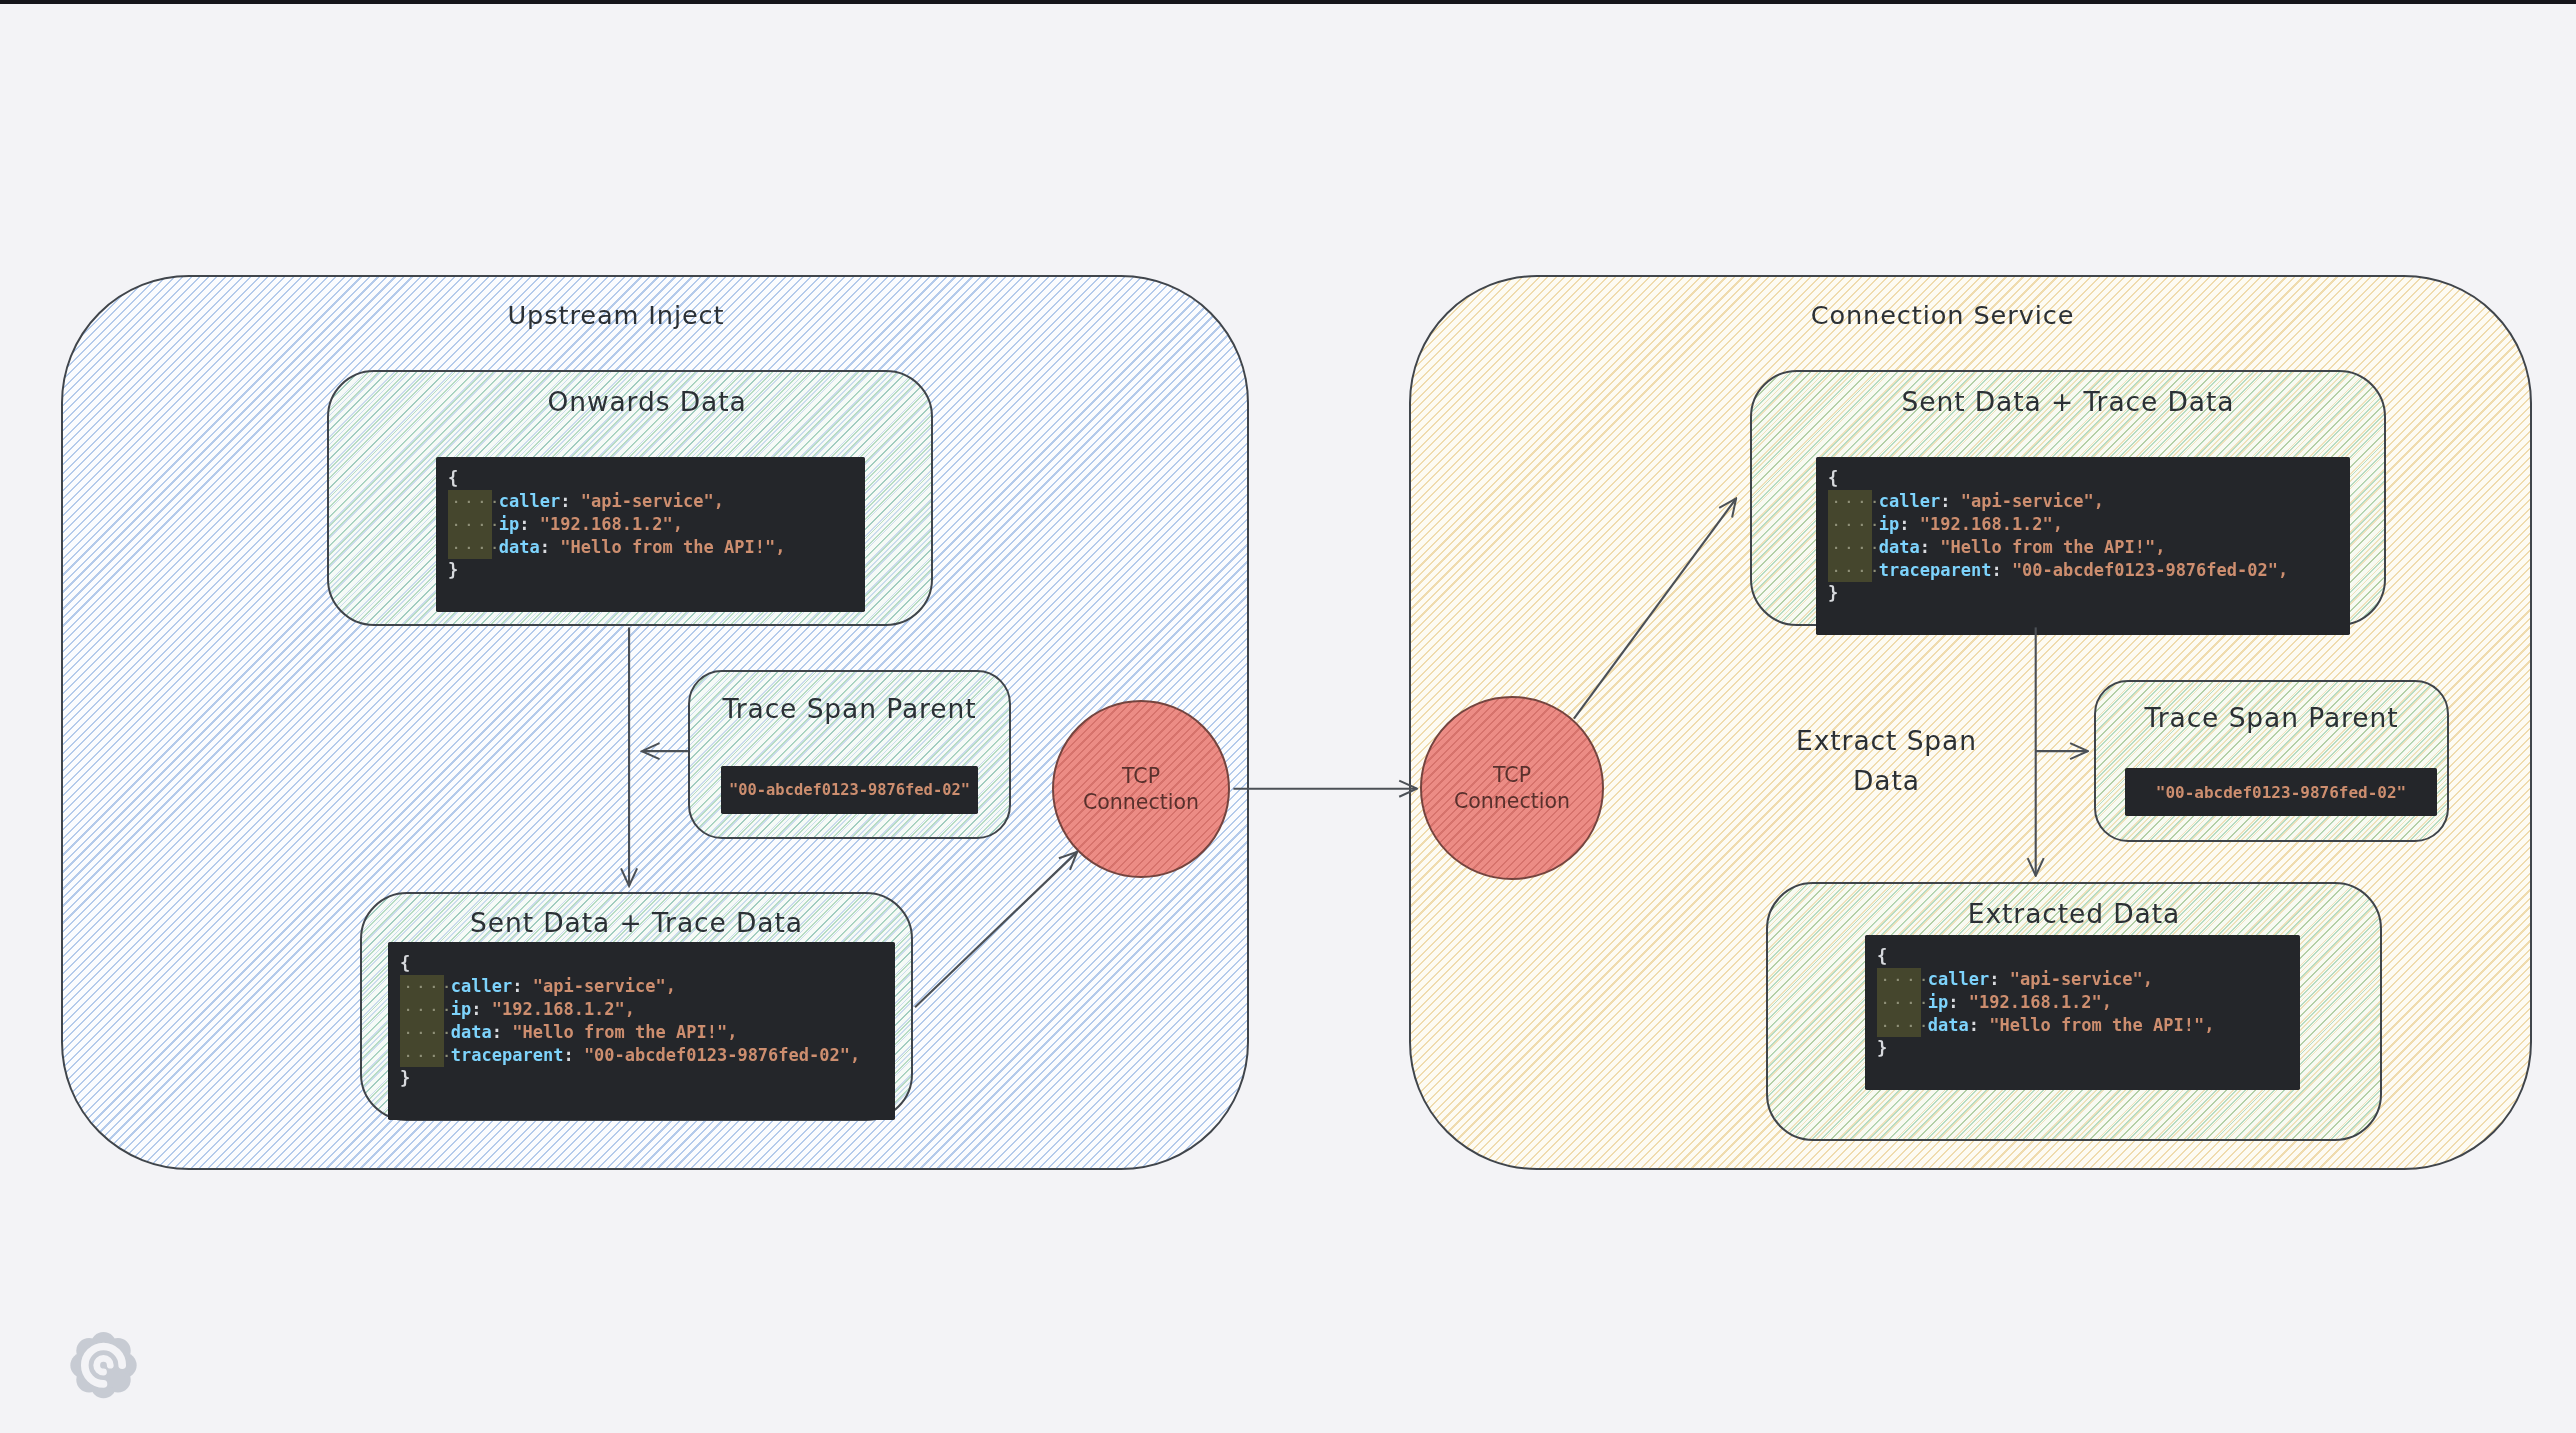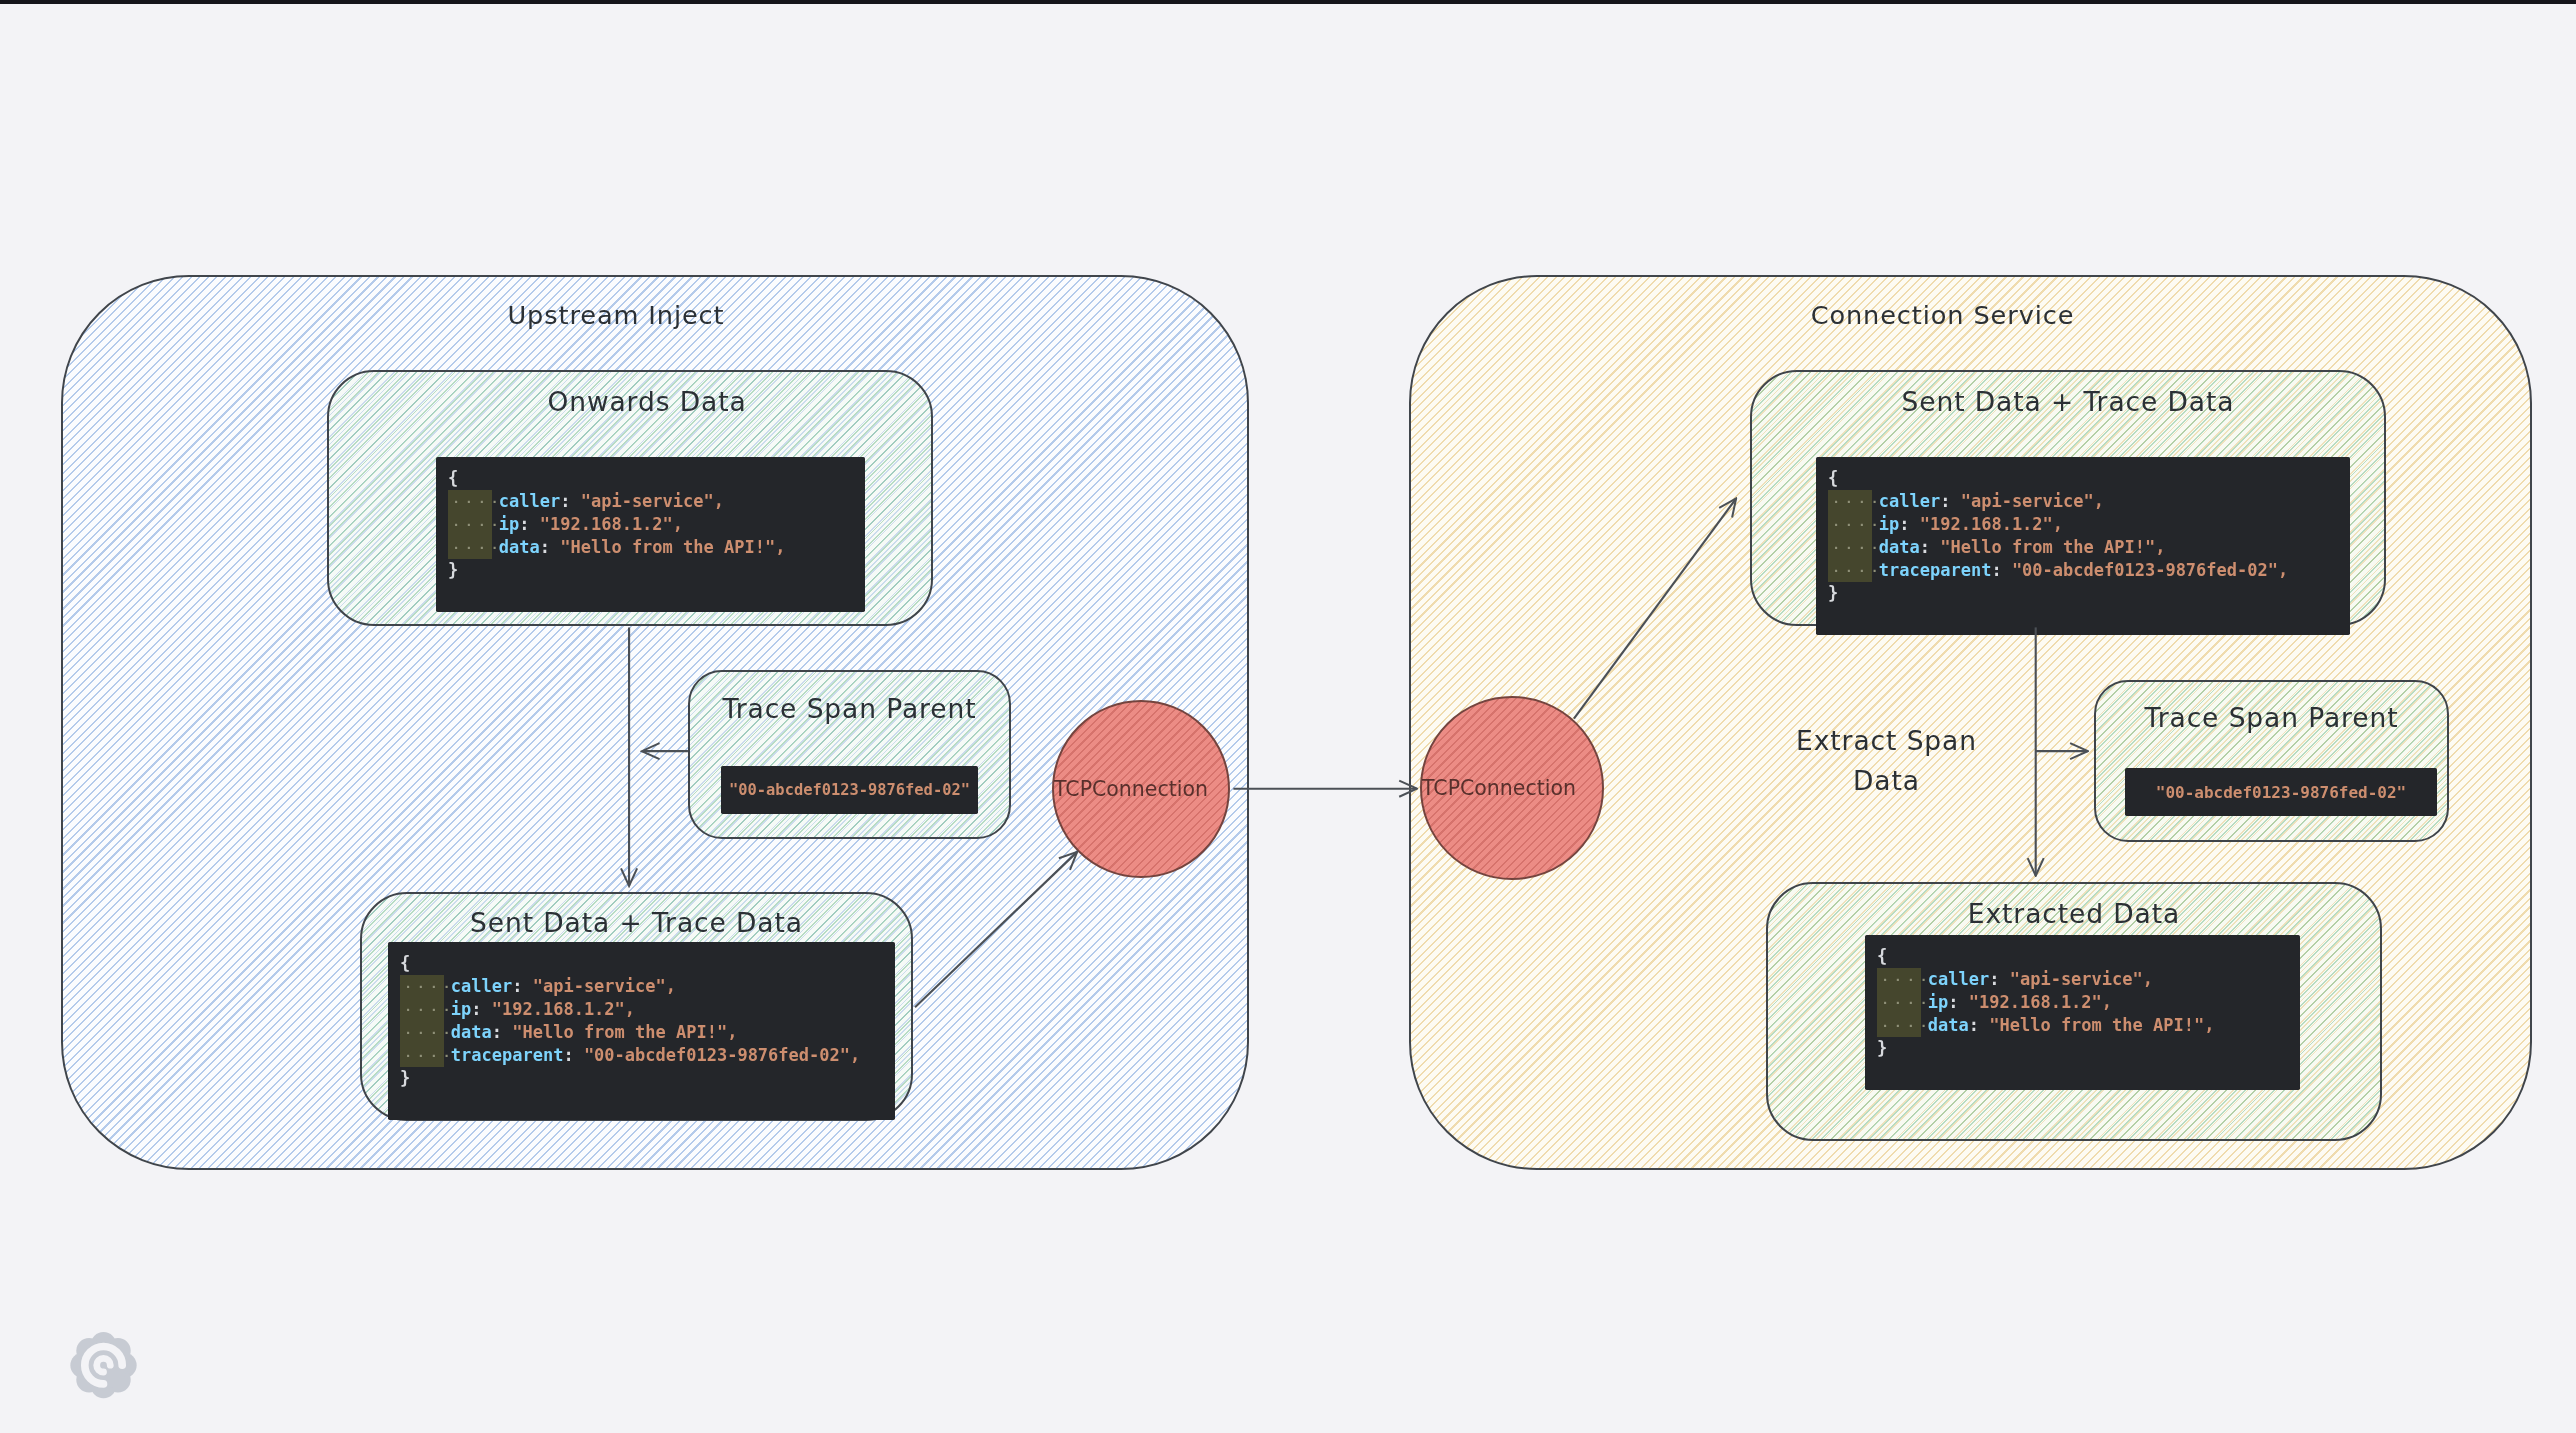--- a/index.html
+++ b/index.html
@@ -39,21 +39,21 @@
   .k{color:#7dd3fc;}
   .s{color:#cd8e6f;}
   .p{color:#d8dade;}
   .ws{display:inline-block;width:44px;height:23px;box-sizing:border-box;background:#45462d;
       color:#8f9078;letter-spacing:5.1px;font-size:12.8px;padding-left:4.3px;margin-right:6.8px;
       vertical-align:top;}
   .code-one{position:absolute;background:#24262a;border-radius:1.7px;display:flex;align-items:center;
             justify-content:center;font-family:"DejaVu Sans Mono",monospace;font-weight:bold;color:#cd8e6f;}
 
   .tcp{position:absolute;border-radius:50%;border:2.1px solid #74443e;box-sizing:border-box;
-       display:flex;align-items:center;
+       display:flex;flex-direction:column;align-items:center;justify-content:center;
        font-size:20.5px;line-height:26.5px;color:#58302c;text-align:center;z-index:3;
        background:
          repeating-linear-gradient(135deg, rgba(170,62,56,0.33) 0 1.7px, rgba(0,0,0,0) 1.7px 6px),
          #ec8c85;}
 
   .overlay{position:absolute;left:0;top:0;width:2576px;height:1434px;pointer-events:none;z-index:4;}
   .logo{position:absolute;left:61px;top:1321px;width:85px;height:85px;}
 </style>
 </head>
 <body>

